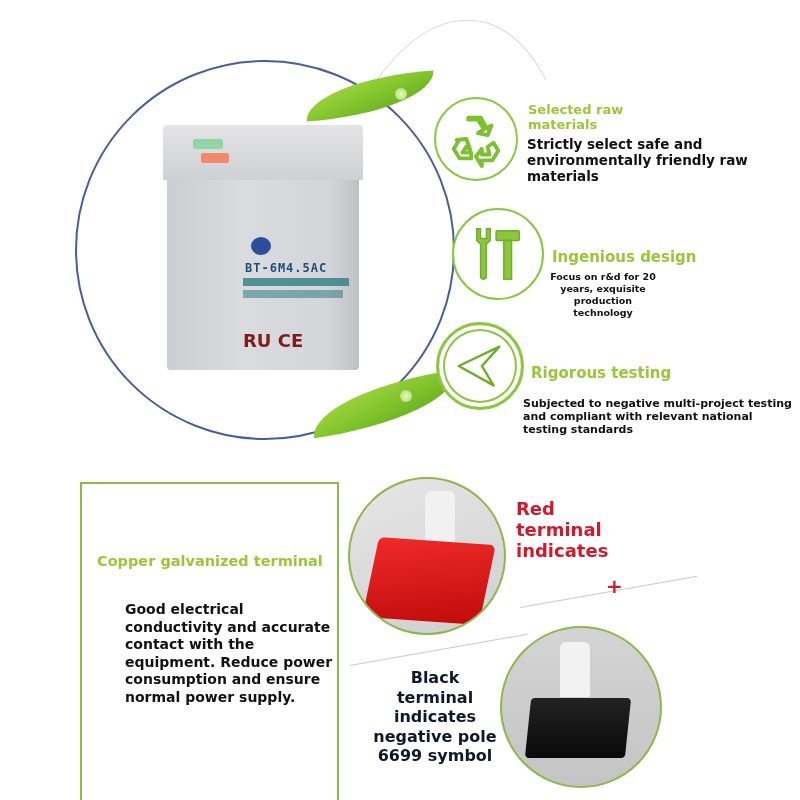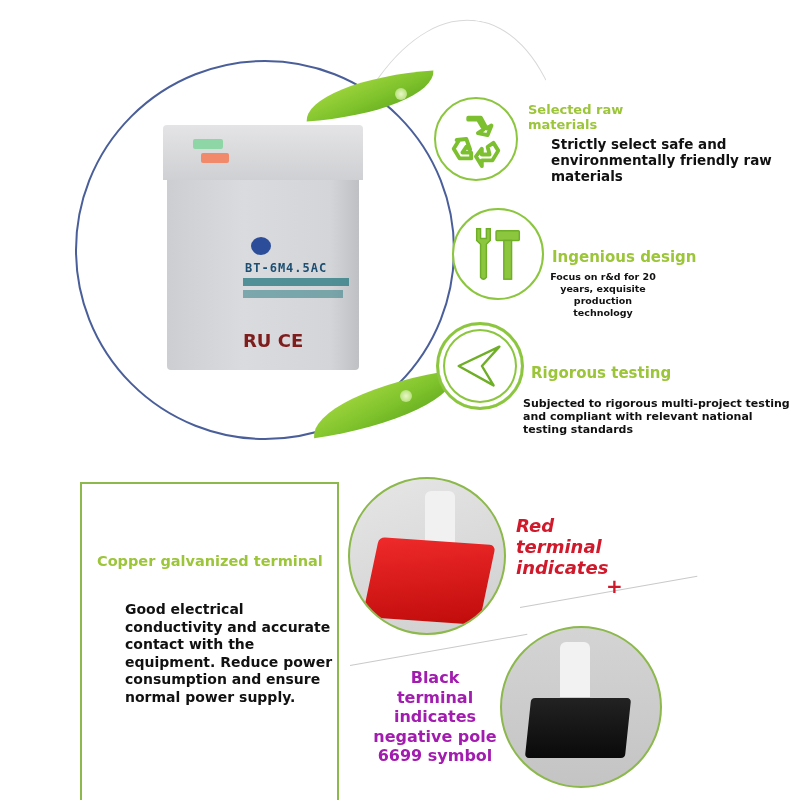--- a/index.html
+++ b/index.html
@@ -33,21 +33,21 @@
   .ficon svg { width:62px; height:62px; }
 
   .ftitle { color:#9cc53a; font-weight:bold; font-family:"DejaVu Sans", sans-serif; }
   .fdesc { color:#111; font-weight:bold; font-family:"DejaVu Sans", sans-serif; }
 
   
   .term-box { left:80px; top:482px; width:259px; height:318px; border:2px solid #8cb84c; border-bottom:none; box-sizing:border-box; background:#fff; }
 
   .zoom-circle { border-radius:50%; border:2px solid #8cb84c; overflow:hidden; box-sizing:border-box; background:#d9d9d9; }
   .red-label { color:#d0192b; font-weight:bold; font-size:18px; line-height:21px; font-family:"DejaVu Sans", sans-serif; }
-  .black-label { color:#a21caf; font-weight:bold; font-size:16px; line-height:19.5px; text-align:center; font-family:"DejaVu Sans", sans-serif; }
+  .black-label { color:#0f172a; font-weight:bold; font-size:16px; line-height:19.5px; text-align:center; font-family:"DejaVu Sans", sans-serif; }
   .diag-line { height:1px; background:#c9c9c9; transform-origin:left center; }
 </style>
 </head>
 <body>
 
 <div class="abs arc1"></div>
 
 <div class="abs hero-circle"></div>
 
 <div class="abs leaf leaf-top"></div>
@@ -72,53 +72,53 @@
   <svg viewBox="0 0 64 64" fill="none" stroke="#7cbf2f" stroke-width="4" stroke-linejoin="round">
     <path d="M24 12 L34 12 L40 22 L34 26 L44 28 L48 18 L43 21 L37 10 L24 10 Z"></path>
     <path d="M14 34 L9 42 L15 52 L27 52 L27 46 L18 46 L22 40 L26 43 L22 32 L12 33 Z"></path>
     <path d="M50 36 L55 44 L49 54 L38 54 L38 60 L32 50 L38 42 L38 48 L46 48 L44 40 Z"></path>
   </svg>
 </div>
 <div class="abs ftitle" style="left:528px;top:102px;width:120px;font-size:13px;line-height:15px;text-align:left;">
   <div>Selected raw</div>
   <div>materials</div>
 </div>
-<div class="abs fdesc" style="left:527px;top:136px;width:240px;font-size:13.5px;line-height:16px;margin-left:24px;">Strictly select safe and environmentally friendly raw materials</div>
+<div class="abs fdesc" style="left:527px;top:136px;width:240px;font-size:13.5px;line-height:16px;">Strictly select safe and environmentally friendly raw materials</div>
 
 <div class="abs ficon" style="left:452px;top:208px;width:92px;height:92px;">
   <svg viewBox="0 0 64 64" fill="#8cc63f" stroke="#6fae27" stroke-width="1.5">
     <path d="M10 6 L14 6 L14 16 L20 16 L20 6 L24 6 L24 18 L20 22 L20 56 Q17 60 14 56 L14 22 L10 18 Z"></path>
     <rect x="30" y="8" width="24" height="10" rx="1"></rect>
     <rect x="38" y="18" width="8" height="40"></rect>
   </svg>
 </div>
 <div class="abs ftitle" style="left:552px;top:248px;font-size:15px;">Ingenious design</div>
 <div class="abs fdesc" style="left:548px;top:271px;width:110px;font-size:9.5px;line-height:12px;text-align:center;">Focus on r&amp;d for 20 years, exquisite production technology</div>
 
 <div class="abs ficon" style="left:436px;top:322px;width:88px;height:88px;border-width:3px;box-shadow:inset 0 0 0 4px #fff, inset 0 0 0 6px #8cc63f;">
   <svg viewBox="0 0 64 64" fill="none" stroke="#6fae27" stroke-width="2.5" stroke-linejoin="round">
     <path d="M52 12 L10 32 L46 52 L34 32 Z"></path>
   </svg>
 </div>
 <div class="abs ftitle" style="left:531px;top:364px;font-size:15px;">Rigorous testing</div>
-<div class="abs fdesc" style="left:523px;top:397px;width:270px;font-size:11px;line-height:13px;">Subjected to rigorous multi-project testing and compliant with relevant national testing standards</div>
+<div class="abs fdesc" style="left:523px;top:397px;width:270px;font-size:11px;line-height:13px;">Subjected to negative multi-project testing and compliant with relevant national testing standards</div>
 
 <div class="abs term-box"></div>
 <div class="abs ftitle" style="left:97px;top:553px;font-size:14.5px;">Copper galvanized terminal</div>
 <div class="abs fdesc" style="left:125px;top:601px;width:215px;font-size:14px;line-height:17.5px;">Good electrical conductivity and accurate contact with the equipment. Reduce power consumption and ensure normal power supply.</div>
 
 <div class="abs diag-line" style="left:520px;top:607px;width:180px;transform:rotate(-10deg);"></div>
 <div class="abs diag-line" style="left:350px;top:665px;width:180px;transform:rotate(-10deg);"></div>
 
 <div class="abs zoom-circle" style="left:348px;top:477px;width:158px;height:158px;background:linear-gradient(160deg,#e6e6e6,#cfcfcf);">
   <div style="position:absolute;left:75px;top:12px;width:30px;height:60px;background:#f1f1f1;border-radius:6px 6px 0 0;"></div>
   <div style="position:absolute;left:20px;top:62px;width:118px;height:80px;background:linear-gradient(170deg,#ef2a2a,#c00b0b);transform:skew(-8deg) rotate(4deg);border-radius:6px;"></div>
 </div>
 
-<div class="abs red-label" style="left:516px;top:515px;font-style:italic;">
+<div class="abs red-label" style="left:516px;top:498px;">
   <div>Red</div>
   <div>terminal</div>
   <div>indicates</div>
 </div>
 <div class="abs" style="left:606px;top:574px;color:#d0192b;font-weight:bold;font-size:20px;">+</div>
 
 <div class="abs black-label" style="left:370px;top:668px;width:130px;">
   <div>Black</div>
   <div>terminal</div>
   <div>indicates</div>

